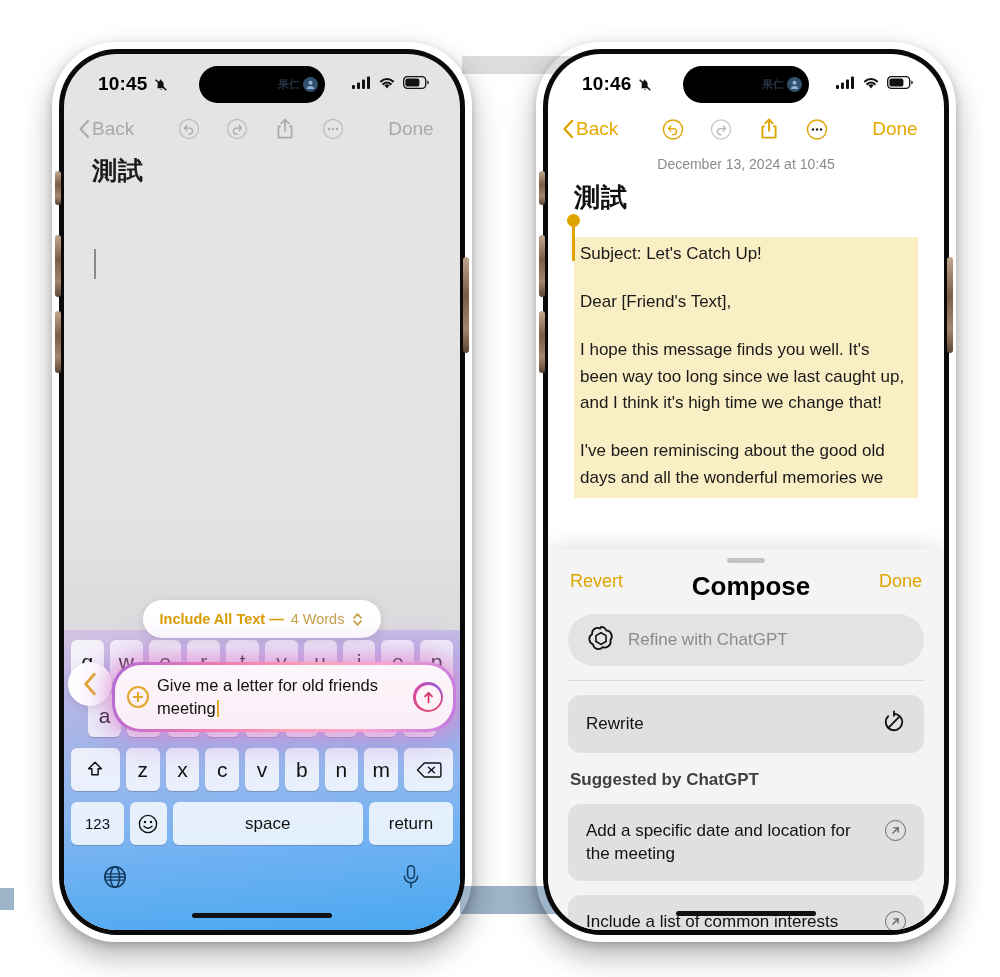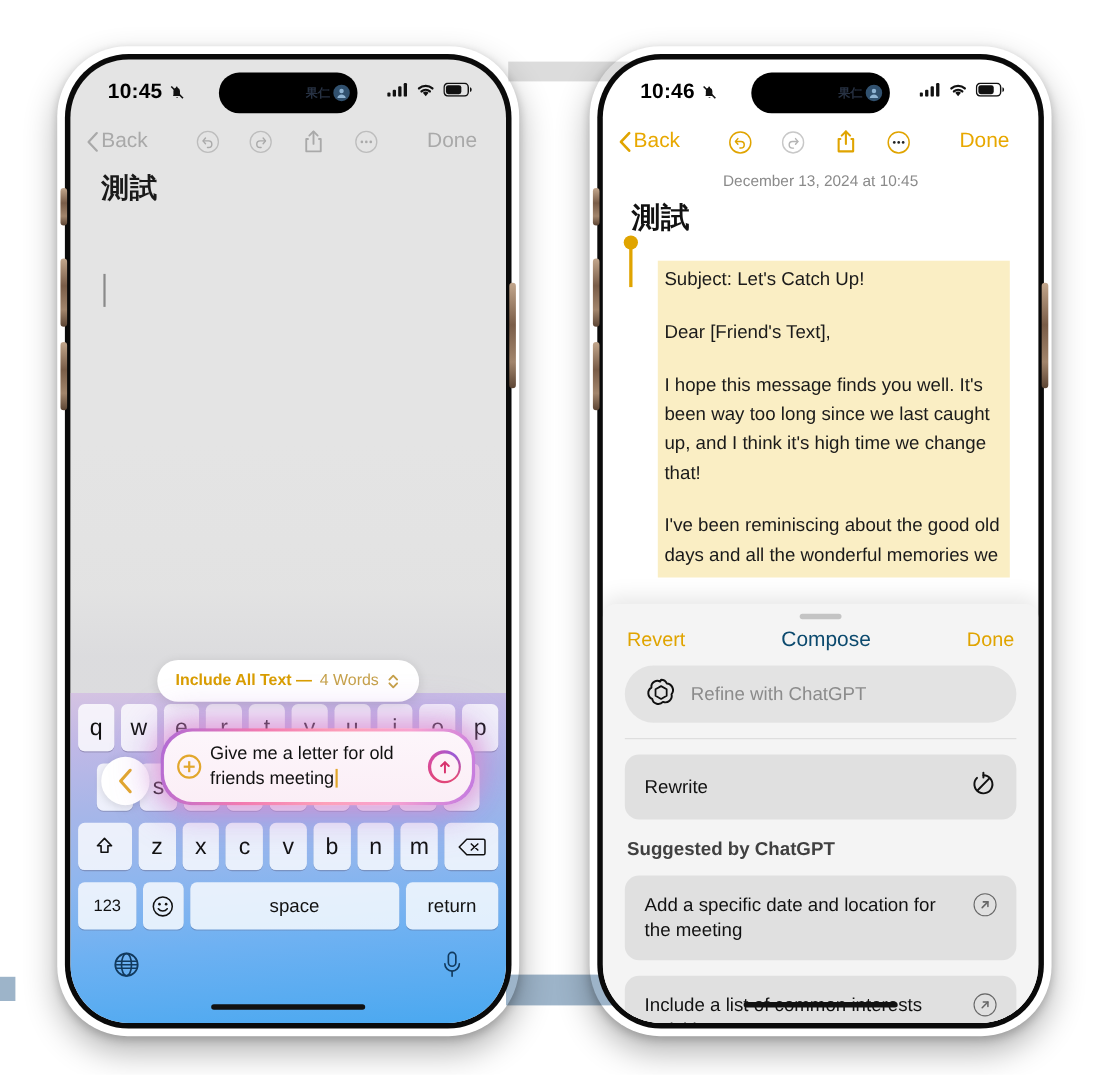--- a/index.html
+++ b/index.html
@@ -121,21 +121,21 @@
     padding: 0 17px;
     box-shadow: 0 2px 10px rgba(0,0,0,.12);
     font-size:14.5px;
     margin-top:44px;
   }
   .wt-strong { color:#d99d00; font-weight:700; }
   .wt-sub { color:#c6a14a; }
   .wt-chev { display:flex; flex-direction:column; gap:2px; color:#c6a14a; }
 
   
-  .prompt-wrap { position:absolute; left:0; right:0; bottom:198px; z-index:5; display:flex; align-items:flex-end; padding:0 28px; gap:10px;}
+  .prompt-wrap { position:absolute; left:0; right:0; bottom:198px; z-index:5; display:flex; align-items:flex-start; padding:0 4px; }
   .back-circle {
     width:44px;height:44px;border-radius:50%;background:#fff;flex:0 0 44px;
     display:flex;align-items:center;justify-content:center;
     box-shadow:0 2px 8px rgba(0,0,0,.12);
   }
   .prompt-glow {
     flex:1; border-radius:28px; padding:3px;
     background: linear-gradient(105deg,#b06bd6,#f27ab0 30%,#fda0b9 55%,#f8a3d0 75%,#c178e0);
     box-shadow: 0 0 18px 5px rgba(232,140,200,.55), 0 0 34px 12px rgba(180,110,220,.35);
   }
@@ -187,37 +187,36 @@
   .date-line { text-align:center; font-size:14px; color:#8a8a8a; padding: 4px 0 8px; }
   .note-body { position:relative; padding: 0 26px; }
   .note-title-r { font-size:26px; font-weight:700; color:#111; letter-spacing:1px; margin-bottom: 22px; }
   .hl-wrap { position:relative; }
   .sel-handle { position:absolute; left:-2px; top:-12px; width:3px; height:36px; background:#e0a400; }
   .sel-handle:before { content:""; position:absolute; left:-5px; top:-11px; width:13px;height:13px;border-radius:50%;background:#e0a400; }
   .hl {
     background:#faeec4; color:#1a1a1a;
     font-size:17px; line-height:1.58;
     padding: 4px 8px 6px 6px;
-    margin-left: 24px;
   }
   .hl p { margin:0 0 21px 0; }
   .hl p:last-child { margin-bottom:0; }
 
   
   .sheet {
     position:absolute; left:0; right:0; bottom:0; top:495px;
     background:#f4f4f4;
     border-radius: 12px 12px 0 0;
     box-shadow: 0 -5px 20px rgba(0,0,0,.10);
     z-index:5;
     padding: 0 0 0 0;
   }
   .grabber { width:38px;height:5px;border-radius:3px;background:#c4c4c4;margin: 9px auto 0;}
   .sheet-head { display:flex; align-items:flex-start; justify-content:space-between; padding: 8px 22px 12px; }
-  .sheet-title { font-size:19px; font-weight:400; color:#0c4a6e; }
+  .sheet-title { font-size:26px; font-weight:700; color:#000000; }
   .sheet-act { font-size:18px; color:#e0a400; }
   .chat-field {
     margin: 0 20px; height:52px; border-radius:26px; background:#e3e3e3;
     display:flex; align-items:center; gap:12px; padding: 0 18px;
   }
   .chat-ph { color:#8b8b8b; font-size:17px; }
   .divider { height:1px; background:#dcdcdc; margin: 14px 20px 0; }
   .row-card {
     margin: 14px 20px 0; background:#e0e0e0; border-radius:13px;
     display:flex; align-items:center; justify-content:space-between;

